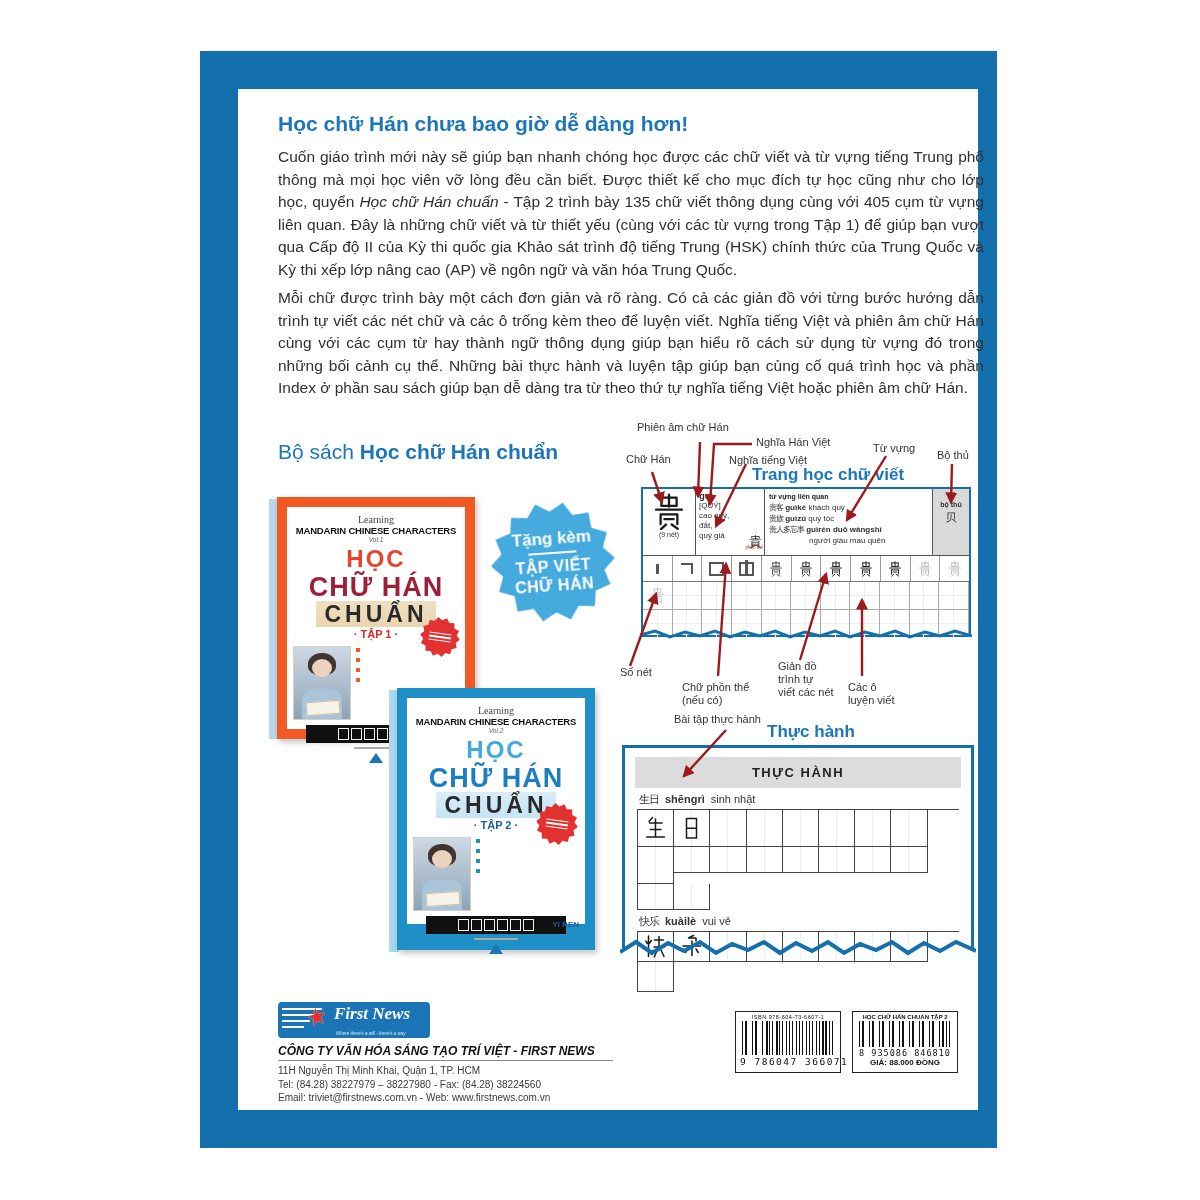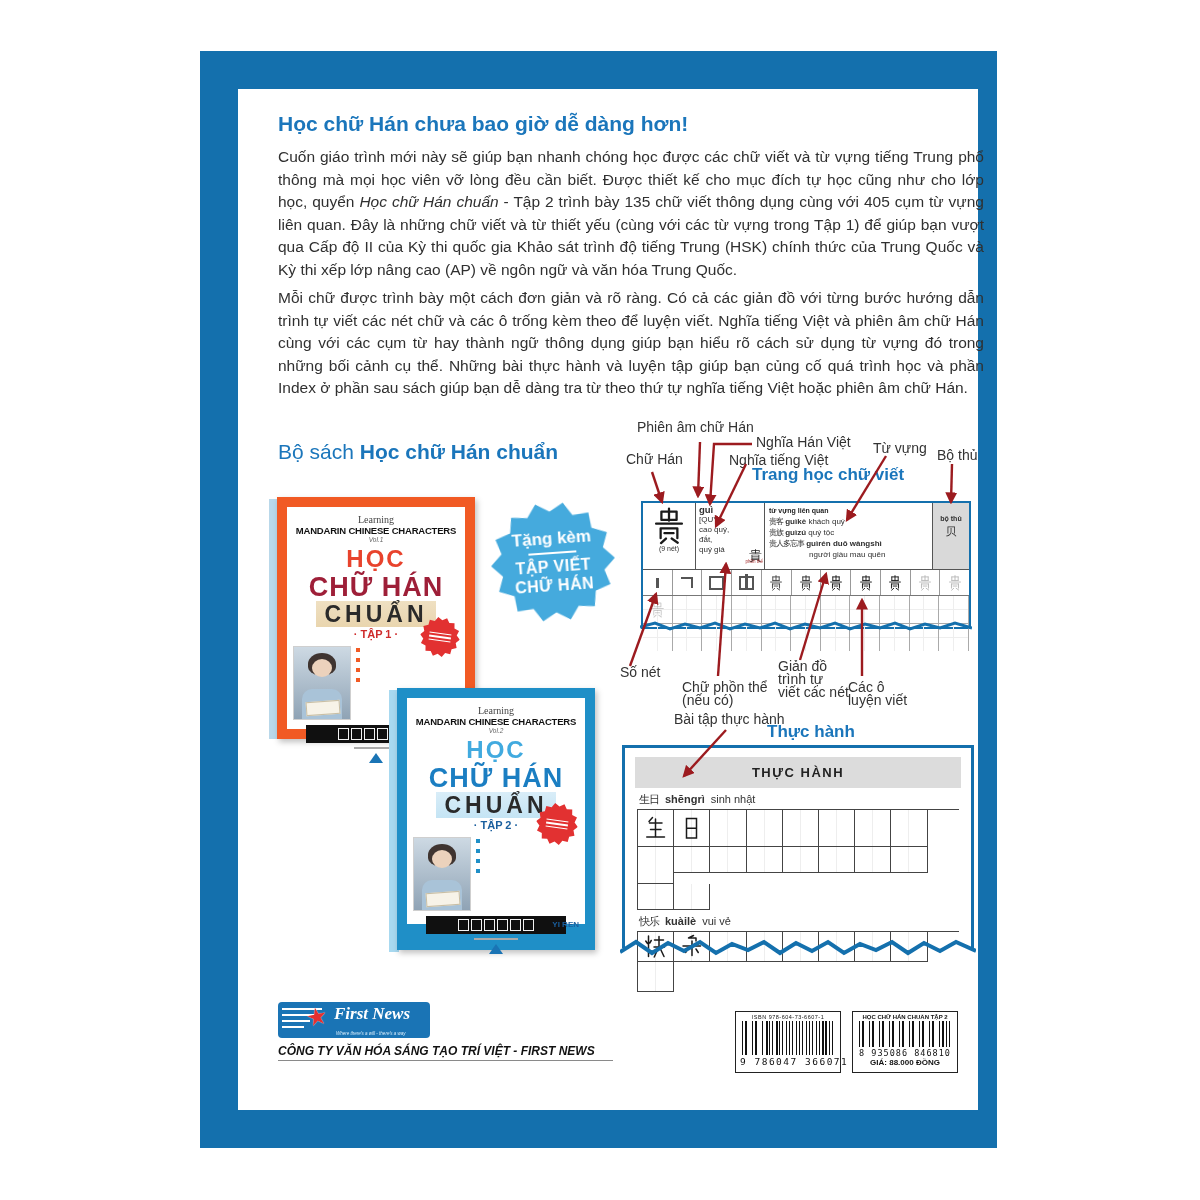--- a/index.html
+++ b/index.html
@@ -45,23 +45,23 @@
   .publogo{width:0;height:0;border-left:7px solid transparent;border-right:7px solid transparent;border-bottom:10px solid #1a74b5;margin:4px auto 0 auto;}
   .starburst{clip-path:polygon(100% 50%,90.95% 59.35%,95.04% 71.69%,82.84% 76.18%,81.19% 89.08%,68.24% 87.84%,61.13% 98.75%,50% 92%,38.87% 98.75%,31.76% 87.84%,18.81% 89.08%,17.16% 76.18%,4.96% 71.69%,9.05% 59.35%,0% 50%,9.05% 40.65%,4.96% 28.31%,17.16% 23.82%,18.81% 10.92%,31.76% 12.16%,38.87% 1.25%,50% 8%,61.13% 1.25%,68.24% 12.16%,81.19% 10.92%,82.84% 23.82%,95.04% 28.31%,90.95% 40.65%);}
   .gift-badge-outer{width:134px;height:130px;background:#ffffff;display:flex;align-items:center;justify-content:center;transform:rotate(-4deg);filter:drop-shadow(2px 3px 3px rgba(0,0,0,.3));}
   .gift-badge{width:124px;height:120px;background:#45aadd;color:#fff;display:flex;flex-direction:column;align-items:center;justify-content:center;text-align:center;}
   .gift-top{font-size:17px;font-weight:bold;}
   .gift-div{width:48px;height:2px;background:#fff;margin:3px 0;}
   .gift-big{font-size:16px;font-weight:800;letter-spacing:.5px;line-height:19px;}
   .mini-badge{background:#e23131;transform:rotate(8deg);display:flex;flex-direction:column;align-items:center;justify-content:center;gap:2px;}
   .mini-badge .ln{width:22px;height:1.5px;background:#fff;}
   
-  .dlabel{font-size:14px;color:#333;white-space:pre-line;line-height:13px;}
+  .dlabel{font-size:11px;color:#333;white-space:pre-line;line-height:13px;}
   .dtitle{font-size:17px;font-weight:bold;color:#1b76bb;}
-  .lpage{left:641px;top:487px;width:330px;height:128px;border:2.5px solid #1470ad;background:#fff;box-sizing:border-box;margin-top:14px;}
+  .lpage{left:641px;top:487px;width:330px;height:150px;border:2.5px solid #1470ad;background:#fff;box-sizing:border-box;}
   .lp-head{display:flex;height:66px;border-bottom:1.5px solid #555;}
   .lp-c1{width:52px;border-right:1px solid #555;text-align:center;position:relative;}
   .lp-c2{width:62px;border-right:1px solid #555;padding:2px 3px;position:relative;font-size:8px;line-height:10px;}
   .lp-c3{flex:1;padding:2px 4px;font-size:8px;line-height:11px;}
   .lp-c4{width:36px;background:#d9d9d9;border-left:1px solid #555;text-align:center;font-size:7px;}
   .lp-pinyin{font-weight:bold;font-size:9.5px;}
   .vocab-h{font-weight:bold;font-size:7px;color:#222;}
   .vrow{white-space:nowrap;}
   .vhan{font-size:8px;letter-spacing:-1px;}
   .vpy{font-weight:bold;}
@@ -470,20 +470,23 @@
   </svg>
 
   <div class="abs fn-logo" style="left:278px;top:1002px;">
     <span class="fn-stripes"><i style="top:6px;"></i><i style="top:12px;width:34px;"></i><i style="top:18px;width:28px;"></i><i style="top:24px;width:22px;"></i></span>
     <span class="fn-star">★</span>
     <span class="fn-name">First News</span>
     <span class="fn-tag">Where there's a will - there's a way</span>
   </div>
   <div class="abs f-company" style="left:278px;top:1044px;">CÔNG TY VĂN HÓA SÁNG TẠO TRÍ VIỆT - FIRST NEWS</div>
   <div class="abs f-rule" style="left:278px;top:1060px;width:335px;"></div>
+  <div class="abs f-addr" style="left:278px;top:1064px;">11H Nguyễn Thị Minh Khai, Quận 1, TP. HCM
+Tel: (84.28) 38227979 – 38227980 - Fax: (84.28) 38224560
+Email: triviet@firstnews.com.vn - Web: www.firstnews.com.vn</div>
 
   <div class="abs bc-box" style="left:735px;top:1011px;width:106px;height:62px;">
     <div class="bc-tiny">ISBN 978-604-73-6607-1</div>
     <div class="bars" style="height:34px;margin:1px 2px;"></div>
     <div class="bc-num">9 786047 366071</div>
   </div>
   <div class="abs bc-box" style="left:852px;top:1011px;width:106px;height:62px;">
     <div class="bc-tiny-b">HỌC CHỮ HÁN CHUẨN TẬP 2</div>
     <div class="bars" style="height:26px;margin:1px 2px;"></div>
     <div class="bc-num" style="font-size:8.5px;letter-spacing:1px;">8 935086 846810</div>

